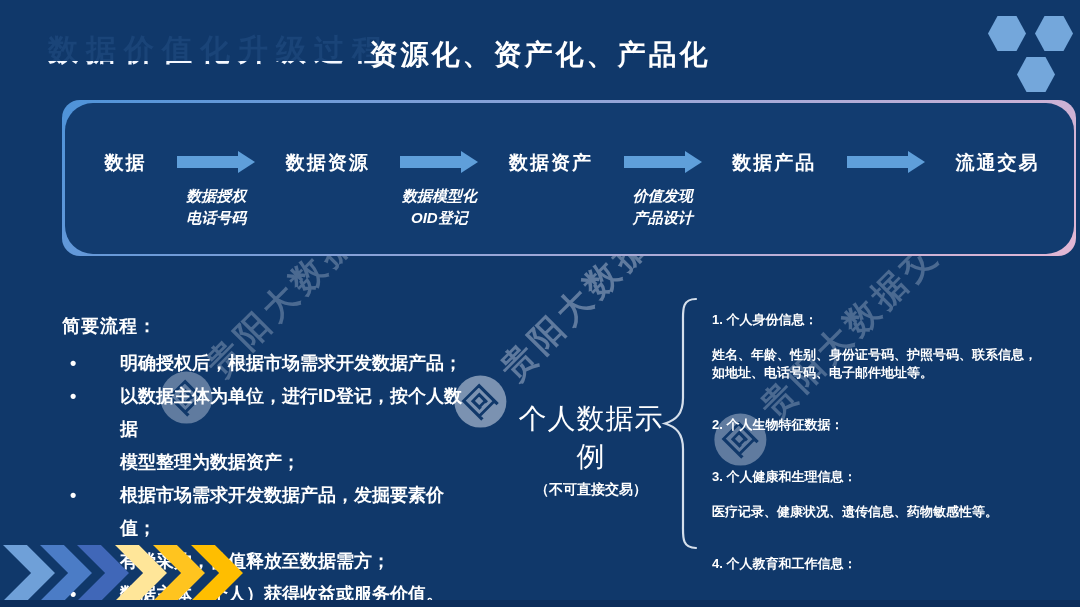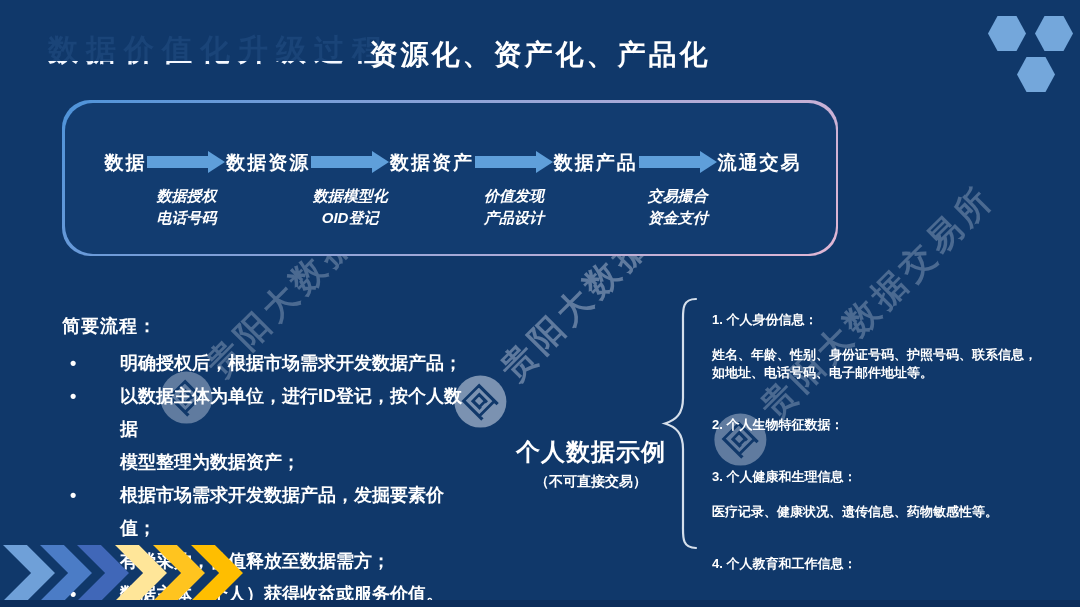--- a/index.html
+++ b/index.html
@@ -16,22 +16,22 @@
   .main-title{ position:absolute; left:0; top:36px; width:1080px; text-align:center;
     font-size:28px; font-weight:bold; letter-spacing:3px; z-index:2; }
 
   .hex{ position:absolute; background:#74A7DB; z-index:2;
     clip-path:polygon(25% 0%,75% 0%,100% 50%,75% 100%,25% 100%,0% 50%); }
   .hex1{ left:988px; top:16px; width:38px; height:35px; }
   .hex2{ left:1035px; top:16px; width:38px; height:35px; }
   .hex3{ left:1017px; top:57px; width:38px; height:35px; }
 
   
-  .flow-box{ position:absolute; left:62px; top:100px; width:776px; height:156px;
-    border-radius:28px; background:linear-gradient(135deg,#4E93D9 0%,#9FA8D8 55%,#E2B7D4 100%);
+  .flow-box{ position:absolute; left:62px; top:100px; width:1014px; height:156px;
+    border-radius:18px; background:linear-gradient(135deg,#4E93D9 0%,#9FA8D8 55%,#E2B7D4 100%);
     padding:2.5px; z-index:2; }
   .flow-inner{ width:100%; height:100%; border-radius:28px; background:#123C70; }
   .flow-row{ display:flex; justify-content:space-between; align-items:flex-start;
     padding:40px 34px 0 40px; }
   .node{ font-size:19px; font-weight:bold; letter-spacing:2px; margin-top:7px; white-space:nowrap; }
   .trans{ display:flex; flex-direction:column; align-items:center; width:112px; }
   .arrow{ position:relative; width:62px; height:12px; background:#5F9FDA; margin-top:13px; margin-right:16px; }
   .arrow::after{ content:""; position:absolute; right:-16px; top:-5px; width:0; height:0;
     border-left:17px solid #5F9FDA; border-top:11px solid transparent; border-bottom:11px solid transparent; }
   .trans-label{ margin-top:17px; text-align:center; font-size:15px; font-weight:bold; line-height:22px; white-space:nowrap;font-style:italic; }
@@ -50,21 +50,21 @@
   
   .process{ position:absolute; left:62px; top:314px; width:408px; z-index:2; }
   .process-heading{ font-size:18px; font-weight:bold; letter-spacing:1px; }
   .process ul{ list-style:none; margin-top:9px; }
   .process li{ position:relative; padding-left:58px; font-size:18px; font-weight:bold;
     line-height:33px; white-space:pre-line; }
   .process li::before{ content:"•"; position:absolute; left:8px; top:0; font-size:18px; }
 
   
   .example-label-block{ position:absolute; left:505px; top:400px; width:172px; text-align:center; z-index:2; }
-  .example-label{ font-size:24px; font-weight:bold; letter-spacing:1px;margin-top:36px; }
+  .example-label{ font-size:28px; font-weight:normal; letter-spacing:1px; }
   .example-sub{ font-size:14px; font-weight:bold; margin-top:5px; }
   .brace{ position:absolute; left:658px; top:296px; z-index:2; }
   .example-list{ position:absolute; left:712px; top:294px; width:362px; z-index:2; }
   .example-item{ font-size:13px; font-weight:bold; line-height:17.4px; white-space:pre-line; }
 
   
   .chevrons{ position:absolute; left:3px; top:545px; height:56px; z-index:2; }
   .chev{ position:absolute; top:0; width:52px; height:56px;
     clip-path:polygon(0 0,46% 0,100% 50%,46% 100%,0 100%,54% 50%); }
   .c1{ left:0;   background:#6FA0D8; }
@@ -133,24 +133,20 @@
         <div class="trans">
           <div class="arrow"></div>
           <div class="trans-label">
             <div>价值发现</div>
             <div>产品设计</div>
           </div>
         </div>
         <div class="node">数据产品</div>
         <div class="trans">
           <div class="arrow"></div>
-          <div class="trans-label">
-            <div>交易撮合</div>
-            <div>资金支付</div>
-          </div>
         </div>
         <div class="node">流通交易</div>
       </div>
     </div>
   </div>
 
   <div class="process">
     <div class="process-heading">简要流程：</div>
     <ul>
       <li>明确授权后，根据市场需求开发数据产品；</li>

